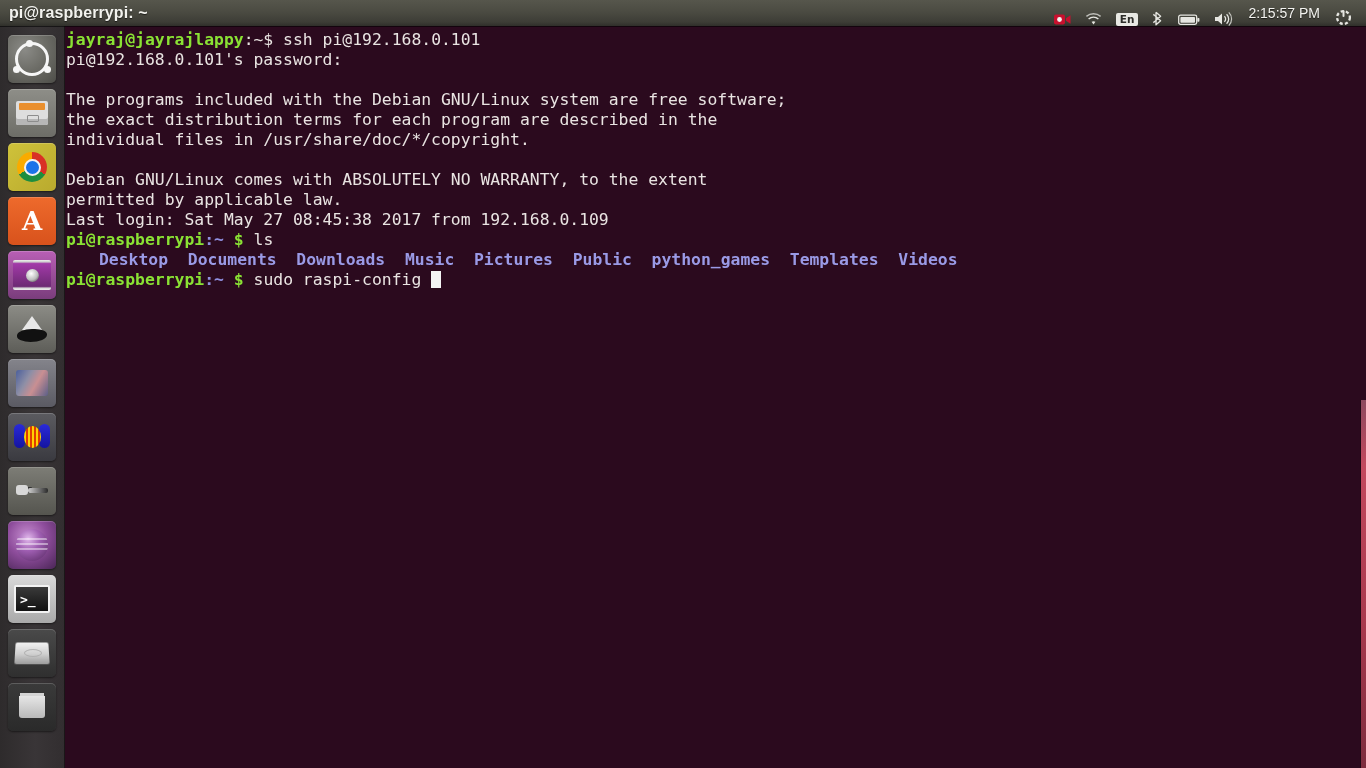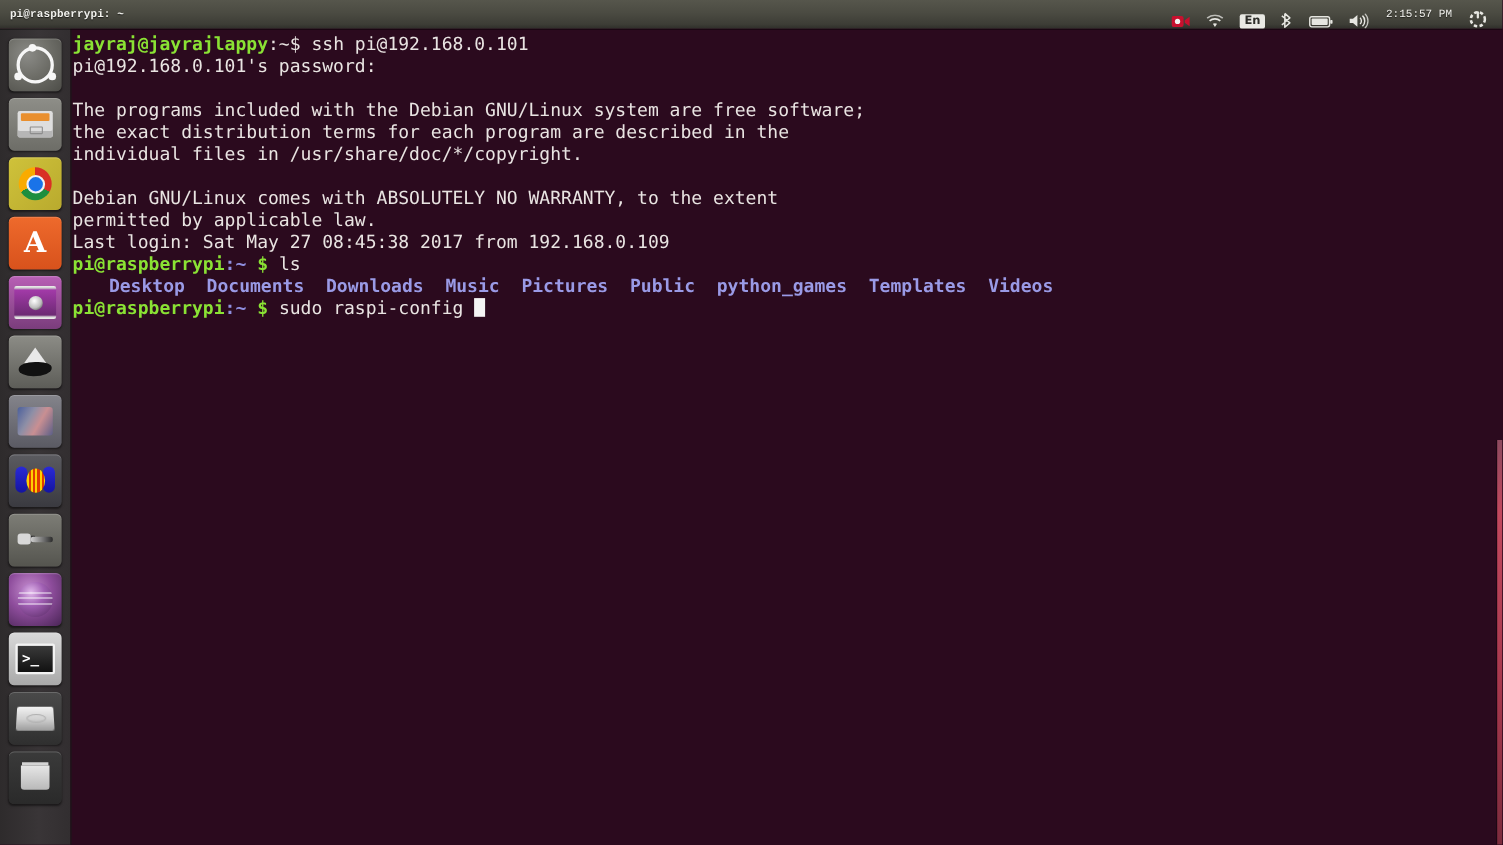--- a/index.html
+++ b/index.html
@@ -29,23 +29,23 @@
     background: linear-gradient(to bottom, #56564c 0%, #4b4b42 45%, #3d3d36 85%, #2f2f2a 100%);
     display: flex;
     align-items: center;
     z-index: 40;
     box-shadow: 0 1px 0 rgba(0,0,0,0.55);
   }
 
   #panel-title {
     margin-left: 9px;
     color: #f2f2ee;
-    font-size: 10px;
+    font-size: 16px;
     font-weight: bold;
-    font-family: Liberation Mono, monospace;
+    font-family: Liberation Sans, sans-serif;
     text-shadow: 0 1px 1px rgba(0,0,0,0.6);
     letter-spacing: 0.1px;
     white-space: nowrap;
   }
 
   #panel-right {
     margin-left: auto;
     display: flex;
     align-items: center;
     height: 26px;
@@ -55,22 +55,22 @@
   .tray-item {
     display: flex;
     align-items: flex-end;
     justify-content: center;
     height: 26px;
     padding: 0 7px;
   }
 
   .tray-clock {
     color: #f4f4f0;
-    font-size: 10px;
-    font-family: Liberation Mono, monospace;
+    font-size: 14px;
+    font-family: Liberation Sans, sans-serif;
     text-shadow: 0 1px 1px rgba(0,0,0,0.6);
     white-space: nowrap;
     padding: 0 8px;
   }
 
   .kb-badge {
     background: #e9e9e4;
     color: #2e2e2a;
     font-size: 10.5px;
     font-weight: bold;

